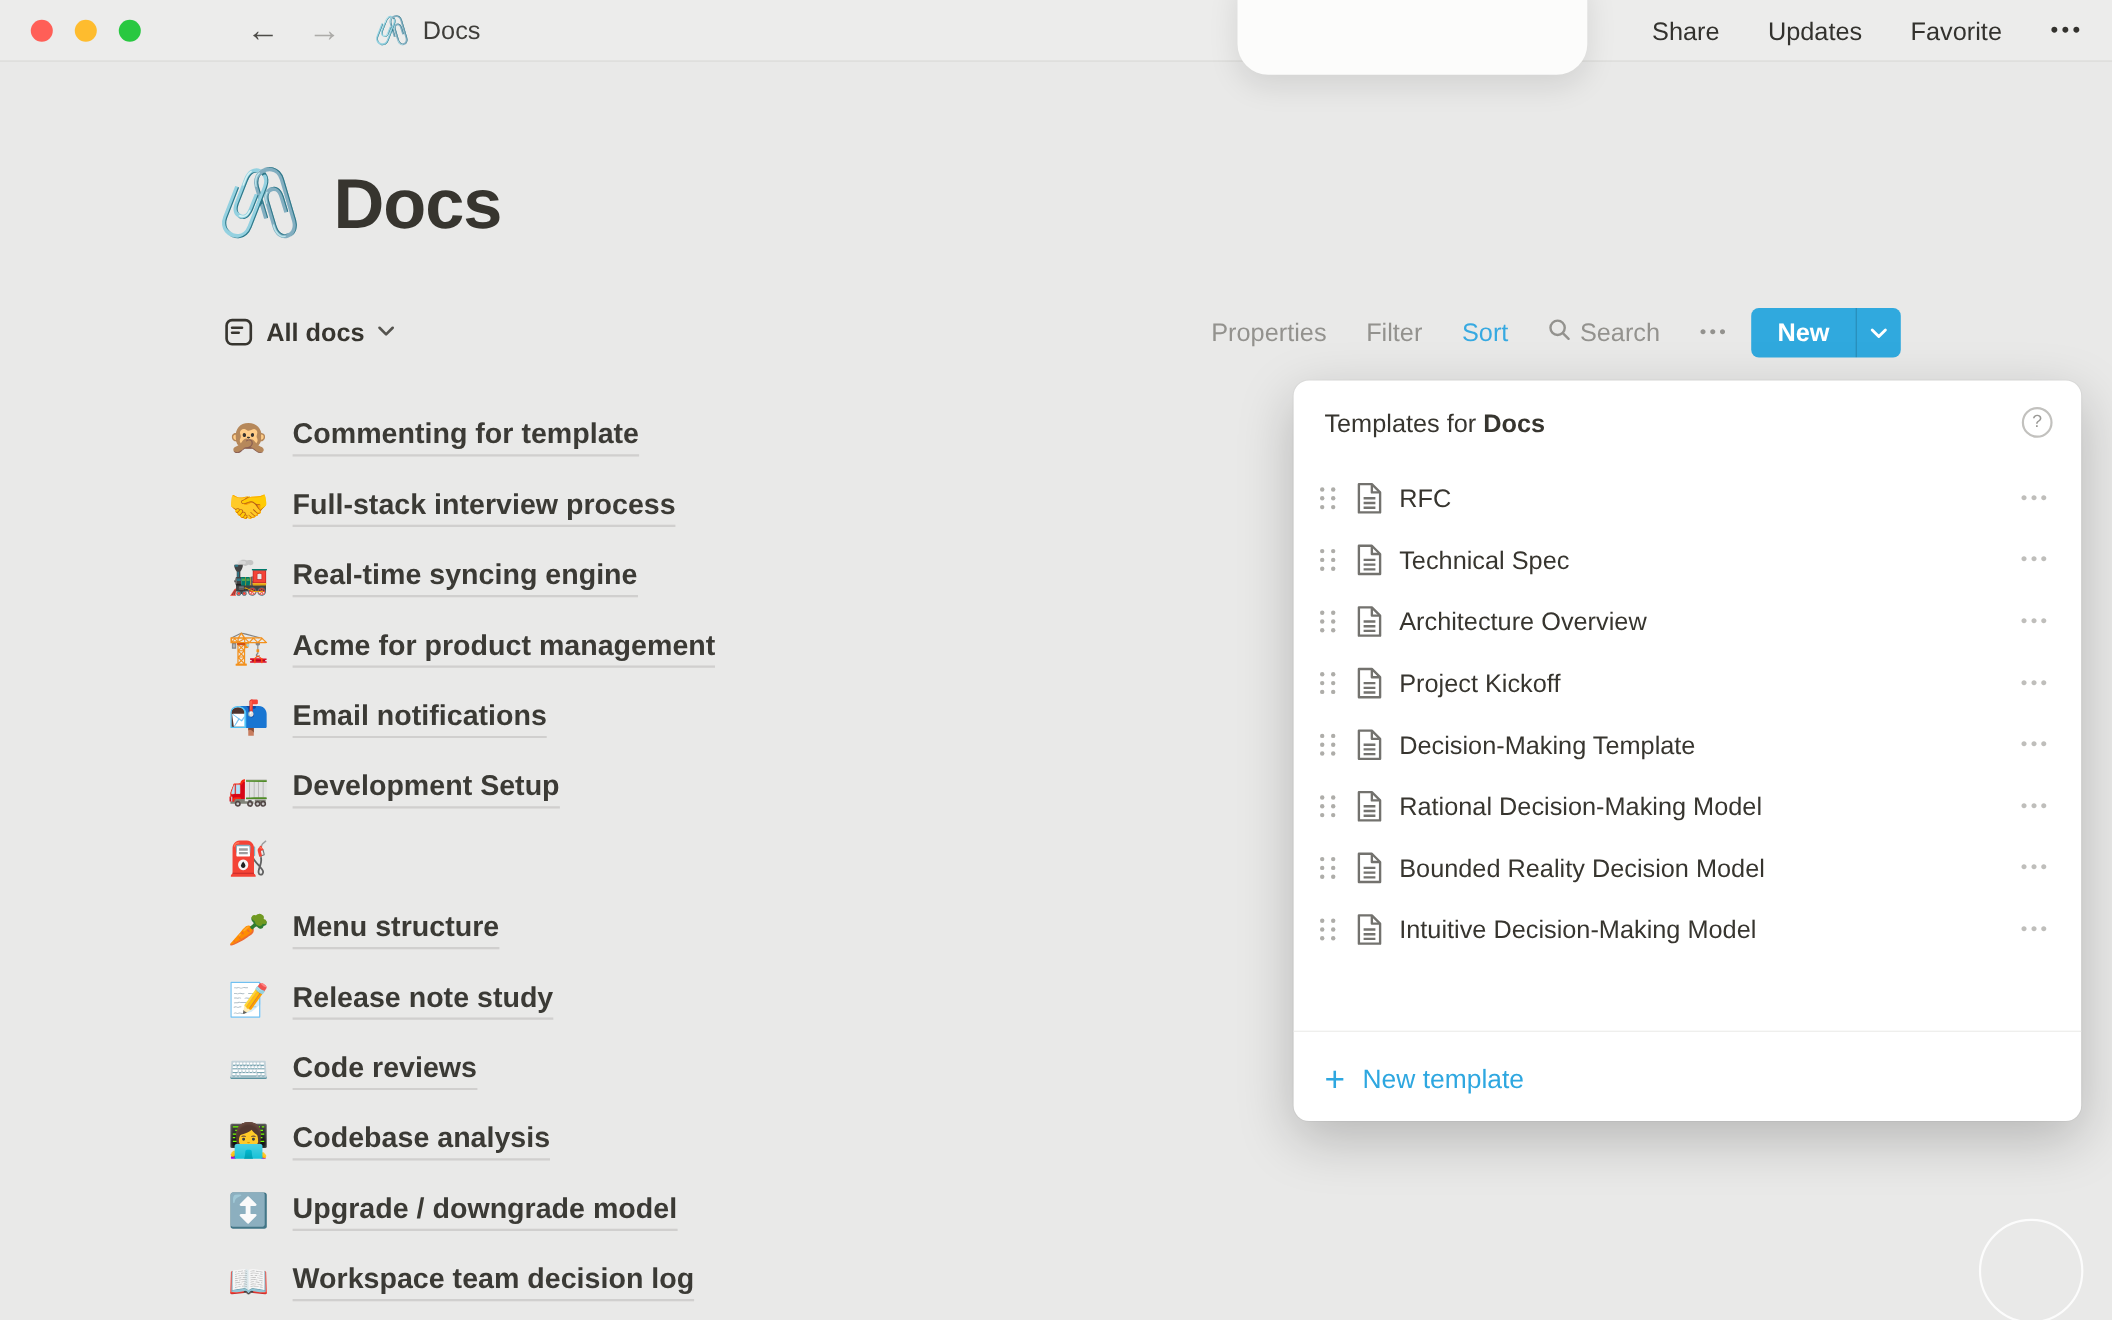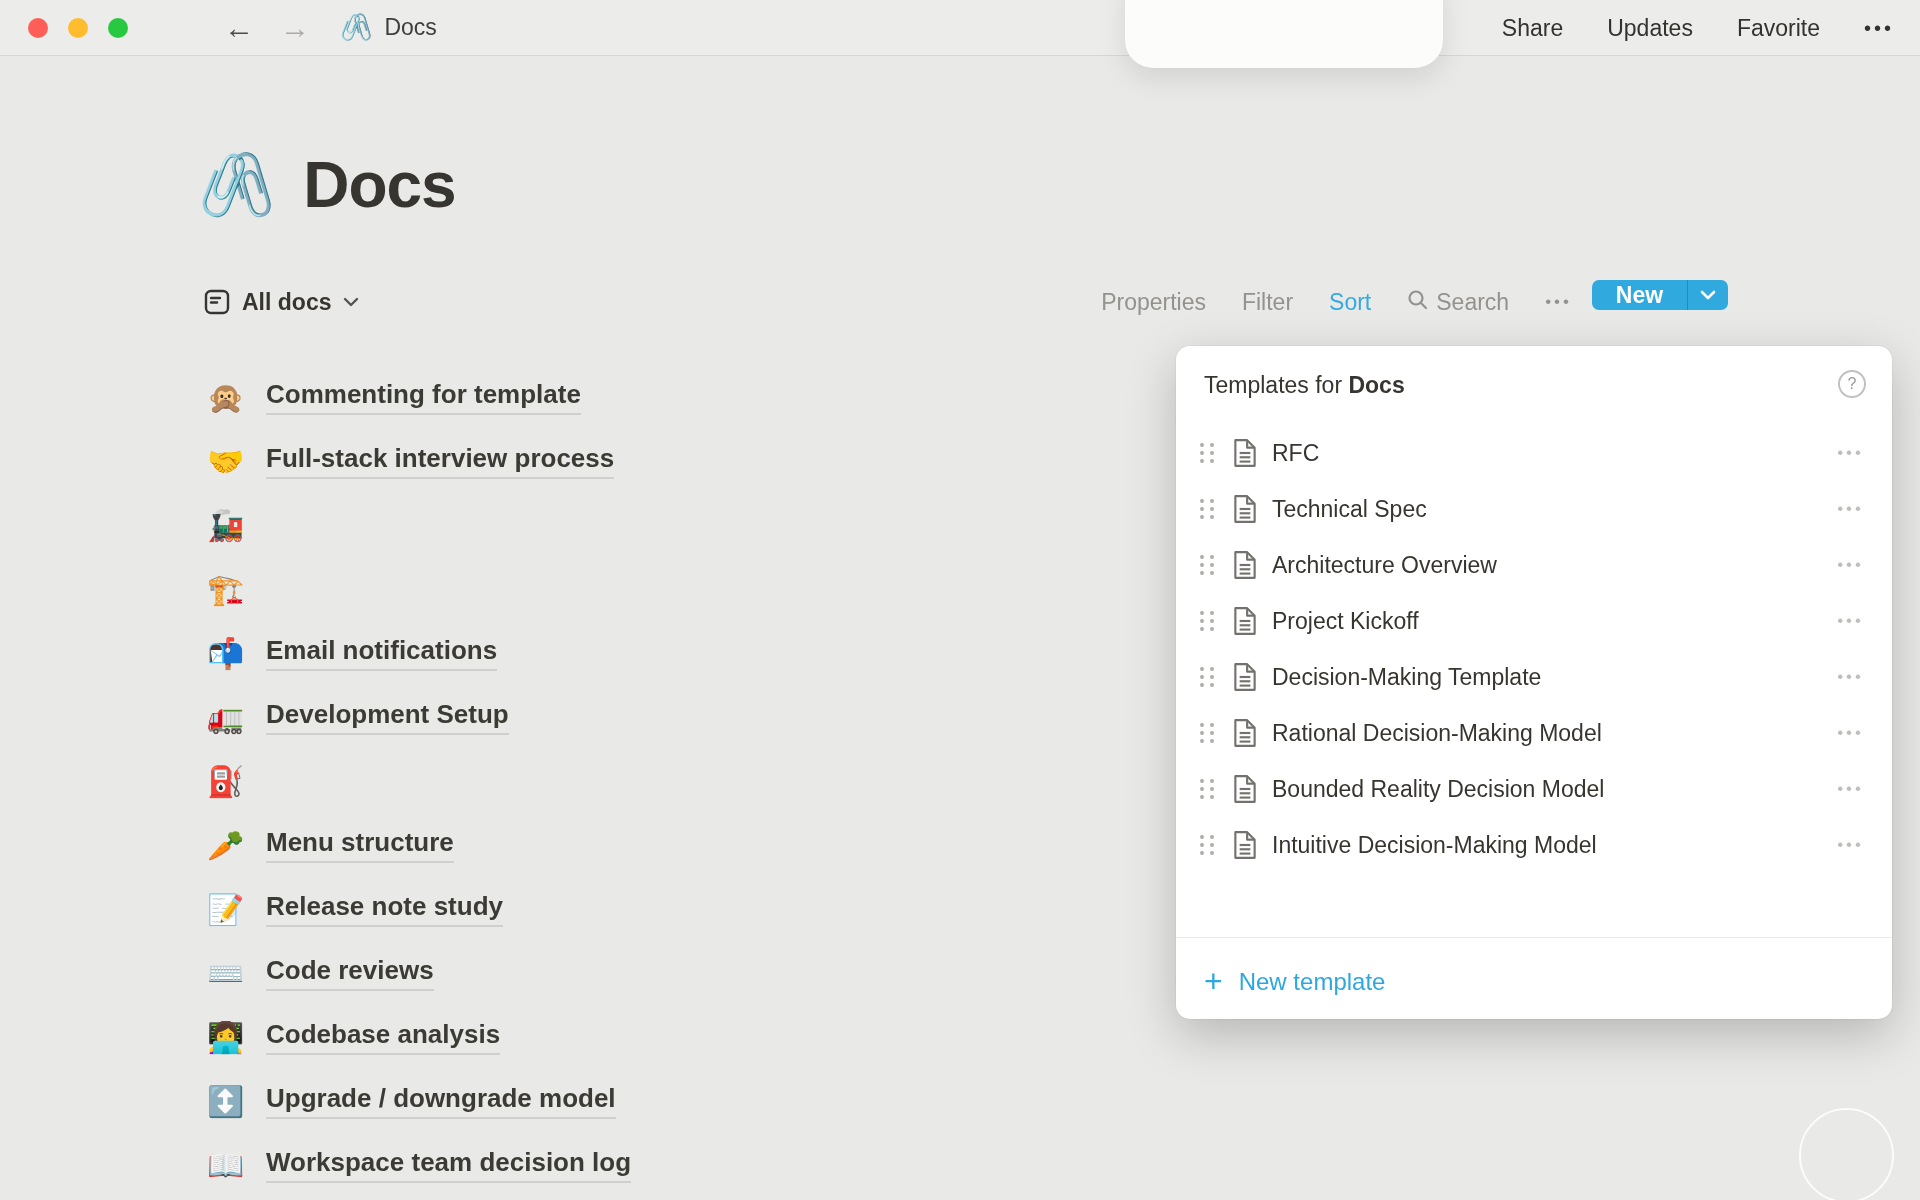--- a/index.html
+++ b/index.html
@@ -30,21 +30,21 @@
   .page-title{font-size:64px;font-weight:700;letter-spacing:-1px;color:#37352f;}
   
   .viewbar{position:absolute;left:0;top:279px;width:1920px;height:46px;}
   .viewswitch{position:absolute;left:204px;top:0;height:46px;display:flex;align-items:center;gap:12px;}
   .viewswitch .vicon{display:flex;}
   .viewswitch .vlabel{font-size:23px;font-weight:700;color:#37352f;}
   .toolbar{position:absolute;right:348px;top:0;height:46px;display:flex;align-items:center;gap:36px;font-size:23px;color:#93928e;}
   .toolbar .titem{cursor:default;display:flex;align-items:center;gap:8px;}
   .toolbar .sort{color:#36a9e1;}
   .toolbar .tdots{font-size:17px;letter-spacing:3px;}
-  .new-btn{position:absolute;left:1592px;top:1px;width:136px;height:30px;background:#30a9de;border-radius:7px;display:flex;color:#fff;overflow:hidden;}
+  .new-btn{position:absolute;left:1592px;top:1px;width:136px;height:45px;background:#30a9de;border-radius:7px;display:flex;color:#fff;overflow:hidden;}
   .new-main{flex:1;display:flex;align-items:center;justify-content:center;font-size:23px;font-weight:700;}
   .new-split{width:1px;background:rgba(0,0,0,.18);}
   .new-caret{width:40px;display:flex;align-items:center;justify-content:center;}
   
   .doclist{position:absolute;left:204px;top:365px;}
   .docrow{height:64px;display:flex;align-items:center;gap:18px;}
   .docrow .demoji{width:44px;font-size:30px;text-align:center;flex:none;}
   .docrow .dtitle{font-size:26px;font-weight:600;color:#3b3a35;border-bottom:2px solid rgba(55,53,47,.14);padding-bottom:3px;white-space:nowrap;}
   
   .tagrow{position:absolute;height:64px;display:flex;align-items:center;}
@@ -147,23 +147,25 @@
   <div class="docrow">
       <span class="demoji">🙊</span>
       <span class="dtitle">Commenting for template</span>
     </div>
   <div class="docrow">
       <span class="demoji">🤝</span>
       <span class="dtitle">Full-stack interview process</span>
     </div>
   <div class="docrow">
       <span class="demoji">🚂</span>
+      <span class="dtitle">Real-time syncing engine</span>
     </div>
   <div class="docrow">
       <span class="demoji">🏗️</span>
+      <span class="dtitle">Acme for product management</span>
     </div>
   <div class="docrow">
       <span class="demoji">📬</span>
       <span class="dtitle">Email notifications</span>
     </div>
   <div class="docrow">
       <span class="demoji">🚛</span>
       <span class="dtitle">Development Setup</span>
     </div>
   <div class="docrow">

